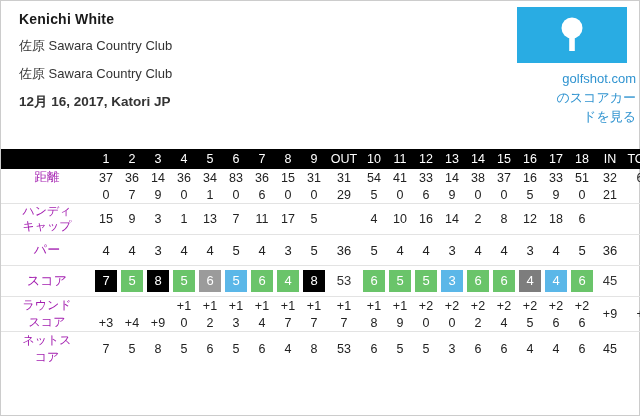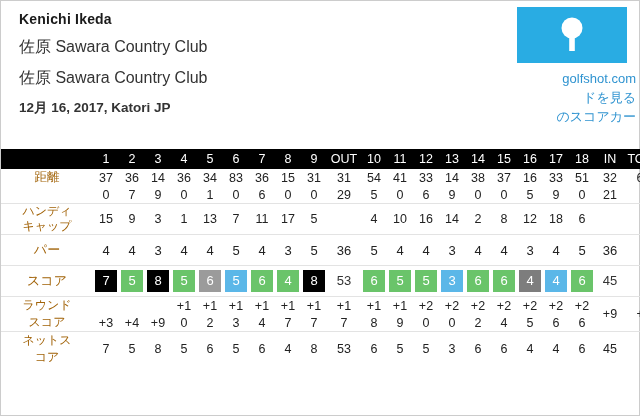--- a/index.html
+++ b/index.html
@@ -31,21 +31,21 @@
     box-sizing: border-box;
   }
   .player-name {
     font-size: 14px;
     font-weight: bold;
     color: #1a1a1a;
     margin: 2px 0 10px 0;
     letter-spacing: .2px;
   }
   .course-line {
-    font-size: 16px;
+    font-size: 13px;
     color: #333333;
     margin-bottom: 10px;
   }
   .tee-line {
     font-size: 13.5px;
     color: #333333;
     margin-bottom: 10px;
   }
   .date-line {
     font-size: 13.5px;
@@ -96,21 +96,21 @@
     color: #ffffff;
     height: 20px;
     font-size: 12.5px;
     font-weight: bold;
   }
   .hdr-row td { color: #ffffff; }
   .row-label {
     text-align: left;
     padding-left: 18px;
     font-size: 13px;
-    color: #a16207;
+    color: #a21caf;
     width: 92px;
   }
   .hdr-row .row-label { background: #000000; }
 
   .col-n { width: 26px; }
   .col-out { width: 34px; }
   .col-in { width: 30px; }
   .col-total { width: 44px; }
 
   .bold { font-weight: bold; }
@@ -154,38 +154,38 @@
     display: block;
     font-size: 12px;
   }
 </style>
 </head>
 <body>
 
 <div id="page">
 
   <div class="header">
-    <div class="player-name">Kenichi Ikeda</div>
+    <div class="player-name">Kenichi White</div>
     <div class="course-line">佐原 Sawara Country Club</div>
     <div class="course-line">佐原 Sawara Country Club</div>
     <div class="date-line">12月 16, 2017, Katori JP</div>
 
     <div class="logo-box">
       <span>
         <svg width="34" height="40" viewBox="0 0 34 40" aria-hidden="true">
           <circle cx="17" cy="13" r="10.5" fill="#ffffff"></circle>
           <rect x="14.2" y="23" width="5.6" height="13" fill="#ffffff"></rect>
         </svg>
       </span>
     </div>
 
     <div class="link-block">
       <span>golfshot.com</span>
+      <span>のスコアカー</span>
       <span>ドを見る</span>
-      <span>のスコアカー</span>
     </div>
   </div>
 
   <table class="card">
     <tbody>
         <tr class="hdr-row">
       <td class="row-label"></td>
       <td class="col-n">1</td>
       <td class="col-n">2</td>
       <td class="col-n">3</td>

